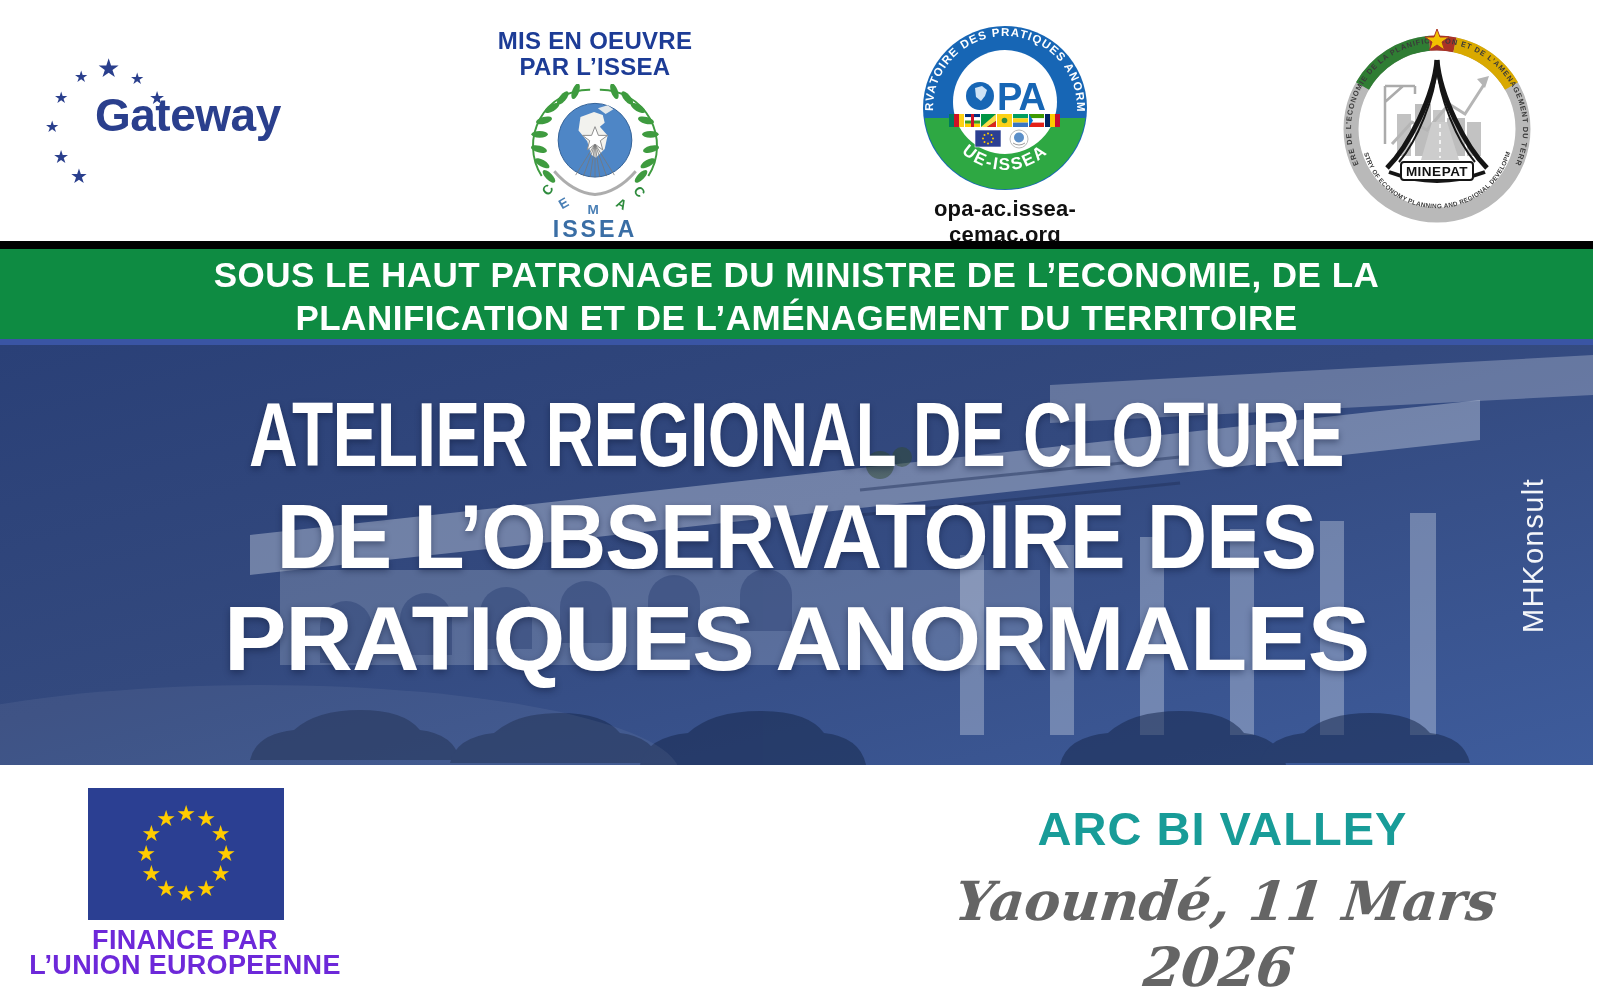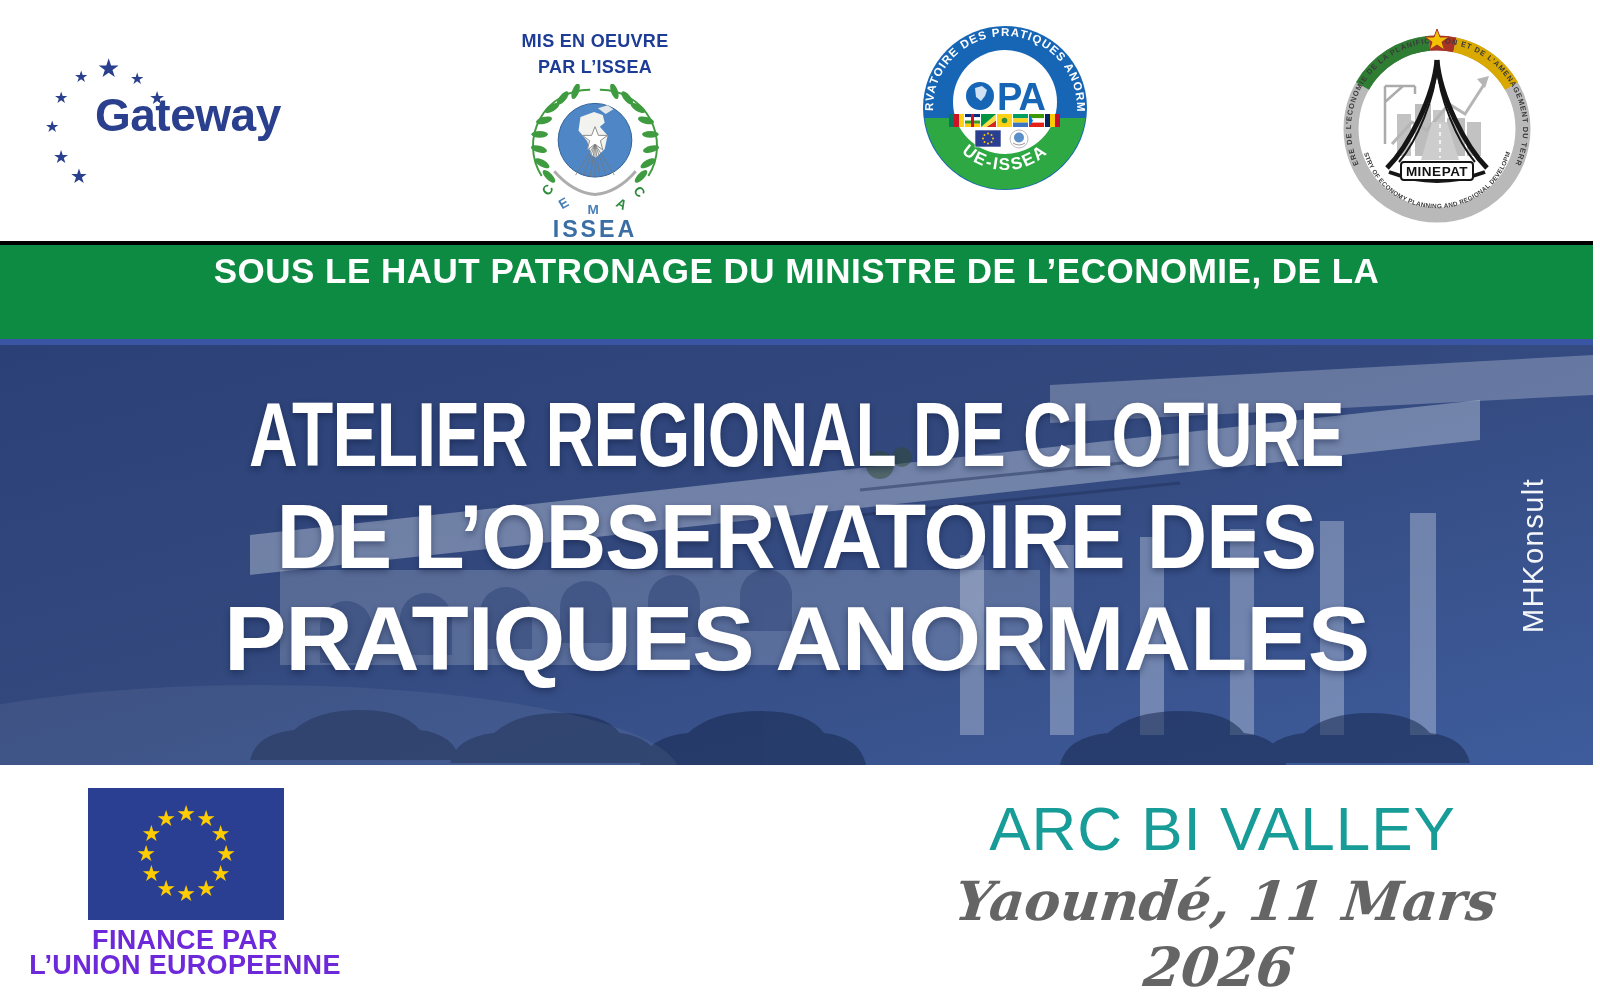--- a/index.html
+++ b/index.html
@@ -8,32 +8,32 @@
 
   
   .header{position:absolute;left:0;top:0;width:1600px;height:241px;background:#ffffff;}
 
   .gg{position:absolute;left:40px;top:55px;width:310px;height:165px;}
   .gg-star{position:absolute;color:#2A3F8D;line-height:1;}
   .gg-text{position:absolute;left:55px;top:34px;color:#2A3F8D;font-weight:700;
            font-size:46px;line-height:52px;letter-spacing:-0.5px;}
 
   .issea{position:absolute;left:485px;top:28px;width:220px;height:212px;text-align:center;}
-  .issea-caption{color:#1D3C96;font-weight:800;font-size:18px;line-height:26px;letter-spacing:0.3px;}
+  .issea-caption{color:#1D3C96;font-weight:800;font-size:24px;line-height:26px;letter-spacing:0.3px;}
   .issea svg{display:block;margin:4px auto 0 auto;}
 
   .opa{position:absolute;left:885px;top:22px;width:240px;height:212px;text-align:center;}
   .opa svg{display:block;margin:0 auto;}
   .opa-url{margin-top:2px;color:#101010;font-weight:700;font-size:22px;letter-spacing:0.2px;}
 
   .minepat{position:absolute;left:1337px;top:26px;width:200px;height:208px;}
 
   
   .band{position:absolute;left:0;top:241px;width:1593px;height:104px;box-sizing:border-box;
-        background:#0E8B42;border-top:4px solid #000000;border-bottom:6px solid #3A55A4;
+        background:#0E8B42;border-top:8px solid #000000;border-bottom:6px solid #3A55A4;
         text-align:center;}
   .band-line{color:#ffffff;font-weight:800;font-size:35px;line-height:43px;letter-spacing:0.5px;}
   .band-inner{padding-top:4px;}
 
   
   .panel{position:absolute;left:0;top:345px;width:1593px;height:448px;overflow:hidden;
          background:linear-gradient(135deg,#2A4077 0%,#33497E 40%,#3A5794 75%,#3E5C9C 100%);}
   .panel svg.bgart{position:absolute;left:0;top:0;}
   .title-line{position:absolute;left:0;width:1593px;text-align:center;color:#ffffff;
               font-weight:700;white-space:nowrap;font-size:90px;line-height:92px;letter-spacing:-1px;
@@ -45,21 +45,21 @@
              writing-mode:vertical-rl;transform:rotate(180deg);font-size:29px;
              font-weight:500;letter-spacing:1.5px;opacity:0.95;}
 
   
   .footer{position:absolute;left:0;top:765px;width:1600px;height:242px;background:#ffffff;}
   .eu-flag{position:absolute;left:88px;top:23px;}
   .eu-caption{position:absolute;left:15px;top:163px;width:340px;text-align:center;
               color:#6d28d9;font-weight:800;font-size:27px;line-height:25px;letter-spacing:0.3px;}
   .venue{position:absolute;left:950px;top:33px;width:545px;text-align:center;}
   .venue-hall{color:#189C98;font-weight:800;font-size:35px;line-height:38px;letter-spacing:0.5px;}
-  .venue-name{color:#189C98;font-weight:400;font-size:62px;line-height:62px;letter-spacing:1px;text-align:center;}
+  .venue-name{color:#189C98;font-weight:700;font-size:47px;line-height:62px;letter-spacing:1px;text-align:center;}
   .venue-date{margin-top:8px;color:#656565;font-family:"DejaVu Serif",serif;font-style:italic;
               font-weight:700;font-size:54px;line-height:66px;transform:skewX(-6deg);}
 </style>
 </head>
 <body>
 
 <div class="canvas">
 
   <div class="header">
 
@@ -183,20 +183,21 @@
         </g>
         <g>
           <circle cx="100" cy="117" r="9" fill="#ffffff" stroke="#bbbbbb"></circle>
           <circle cx="100" cy="115.5" r="5" fill="#5B8FC9"></circle>
           <path d="M94,121 Q100,125 106,121" stroke="#999999" fill="none"></path>
         </g>
         <text font-size="17" font-weight="800" fill="#ffffff" letter-spacing="2" text-anchor="middle">
           <textPath href="#opaBot" startOffset="50%">UE-ISSEA</textPath>
         </text>
       </svg>
+      <div class="opa-url">opa-ac.issea-cemac.org</div>
     </div>
 
     <div class="minepat">
       <svg width="200" height="206" viewBox="0 0 200 206">
         <circle cx="100" cy="103" r="86" fill="none" stroke="#B9B9B9" stroke-width="15"></circle>
         <path d="M25.5,60 A86,86 0 0 1 92.5,17.3" stroke="#2F7D33" stroke-width="15" fill="none"></path>
         <path d="M92.5,17.3 A86,86 0 0 1 117.9,18.9" stroke="#A93226" stroke-width="15" fill="none"></path>
         <path d="M117.9,18.9 A86,86 0 0 1 174.5,60" stroke="#D9A900" stroke-width="15" fill="none"></path>
         <circle cx="100" cy="103" r="78" fill="#ffffff"></circle>
         <defs>
@@ -231,20 +232,21 @@
         <rect x="64" y="136" width="72" height="18" rx="3" fill="#ffffff" stroke="#151515" stroke-width="2"></rect>
         <text x="100" y="150" font-size="13.5" font-weight="800" fill="#111111" letter-spacing="0.5" text-anchor="middle">MINEPAT</text>
         <polygon points="100,3 103,11 112,11 105,16 107.5,24 100,19 92.5,24 95,16 88,11 97,11" fill="#F2C200" stroke="#A93226"></polygon>
       </svg>
     </div>
   </div>
 
   <div class="band">
     <div class="band-inner">
       <div class="band-line">SOUS LE HAUT PATRONAGE DU MINISTRE DE L’ECONOMIE, DE LA</div>
+      <div class="band-line">PLANIFICATION ET DE L’AMÉNAGEMENT DU TERRITOIRE</div>
     </div>
   </div>
 
   <div class="panel">
     <svg class="bgart" width="1593" height="420" viewBox="0 0 1593 420">
       <defs>
         <linearGradient id="pbg" x1="0" y1="0" x2="1" y2="1">
           <stop offset="0" stop-color="#2A4077"></stop>
           <stop offset="0.45" stop-color="#33497E"></stop>
           <stop offset="1" stop-color="#3E5C9C"></stop>

